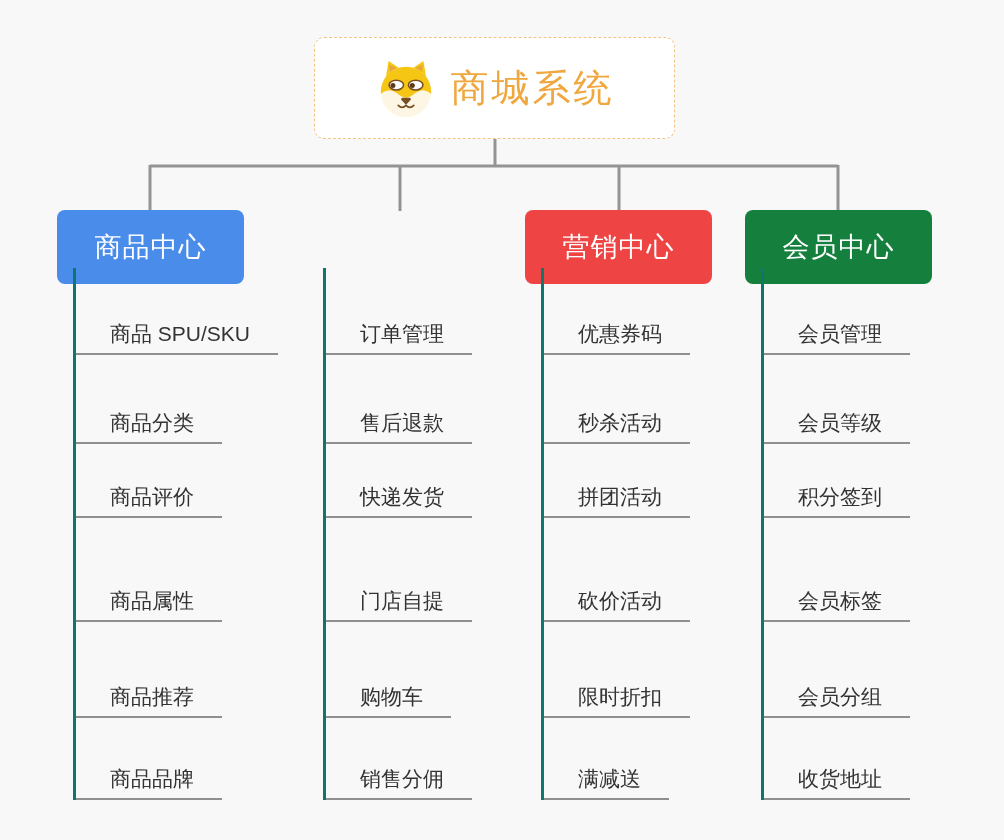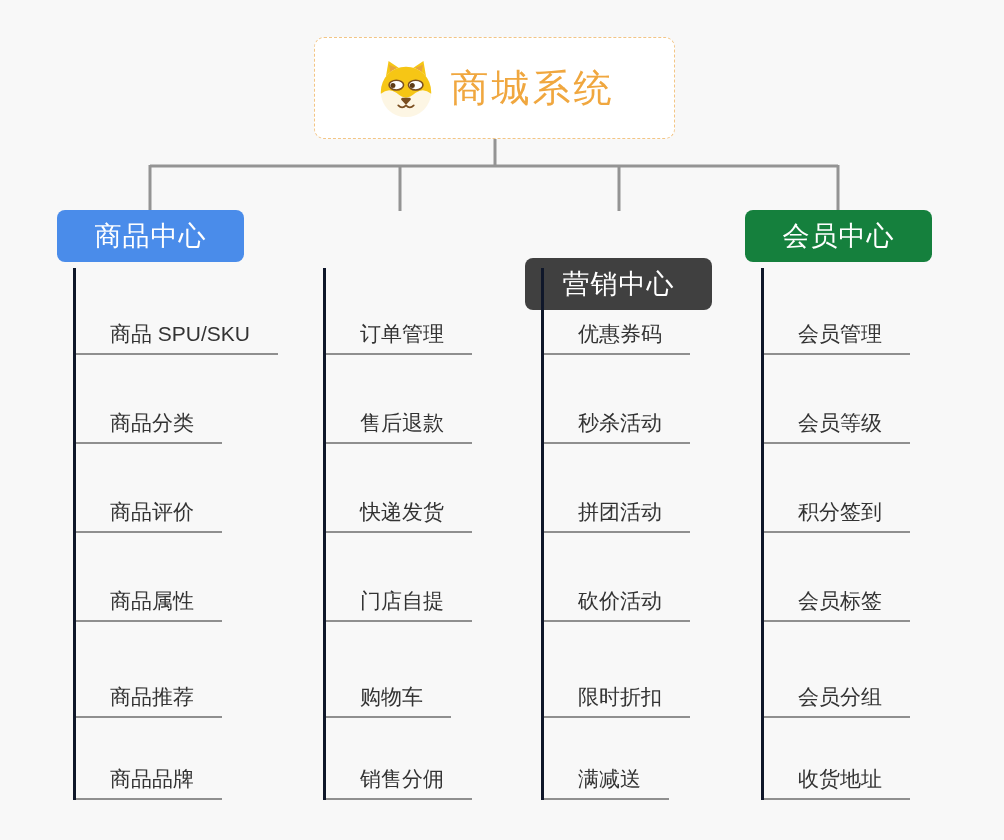--- a/index.html
+++ b/index.html
@@ -46,52 +46,52 @@
   
   .column {
     position: absolute;
     top: 210px;
     width: 250px;
     height: 630px;
   }
   .branch-header {
     position: absolute;
     left: 0; top: 0;
-    width: 187px; height: 52px;
+    width: 187px; height: 74px;
     border-radius: 8px;
     color: #ffffff;
     font-size: 27px;
     letter-spacing: 1px;
     display: flex;
     align-items: center;
     justify-content: center;
     cursor: pointer;
   }
   .trunk {
     position: absolute;
     left: 16px; top: 58px;
     width: 230px;
     height: 532px;
-    border-left: 3px solid #0f172a;
+    border-left: 3px solid #0f766e;
   }
   .item {
     position: absolute;
     left: 0;
     display: inline-block;
     white-space: nowrap;
     font-size: 21px;
     line-height: 26px;
     color: #333333;
     padding: 0 28px 6px 34px;
     border-bottom: 2px solid #8f8f8f;
     cursor: pointer;
   }
   .item:nth-of-type(1) { top: 53px; }
   .item:nth-of-type(2) { top: 142px; }
-  .item:nth-of-type(3) { top: 231px; }
+  .item:nth-of-type(3) { top: 216px; }
   .item:nth-of-type(4) { top: 320px; }
   .item:nth-of-type(5) { top: 416px; }
   .item:nth-of-type(6) { top: 498px; }
 
   .col-1 { left: 57px; }
   .col-2 { left: 307px; }
   .col-3 { left: 525px; }
   .col-4 { left: 745px; }
 </style>
 </head>
@@ -144,21 +144,21 @@
       <div class="item">订单管理</div>
       <div class="item">售后退款</div>
       <div class="item">快递发货</div>
       <div class="item">门店自提</div>
       <div class="item">购物车</div>
       <div class="item">销售分佣</div>
     </div>
   </div>
 
   <div class="column col-3">
-    <div class="branch-header" style="background-color: #404040; margin-top: 48px;">营销中心</div>
+    <div class="branch-header" style="background-color: #ef4444;">营销中心</div>
     <div class="trunk">
       <div class="item">优惠券码</div>
       <div class="item">秒杀活动</div>
       <div class="item">拼团活动</div>
       <div class="item">砍价活动</div>
       <div class="item">限时折扣</div>
       <div class="item">满减送</div>
     </div>
   </div>
 

